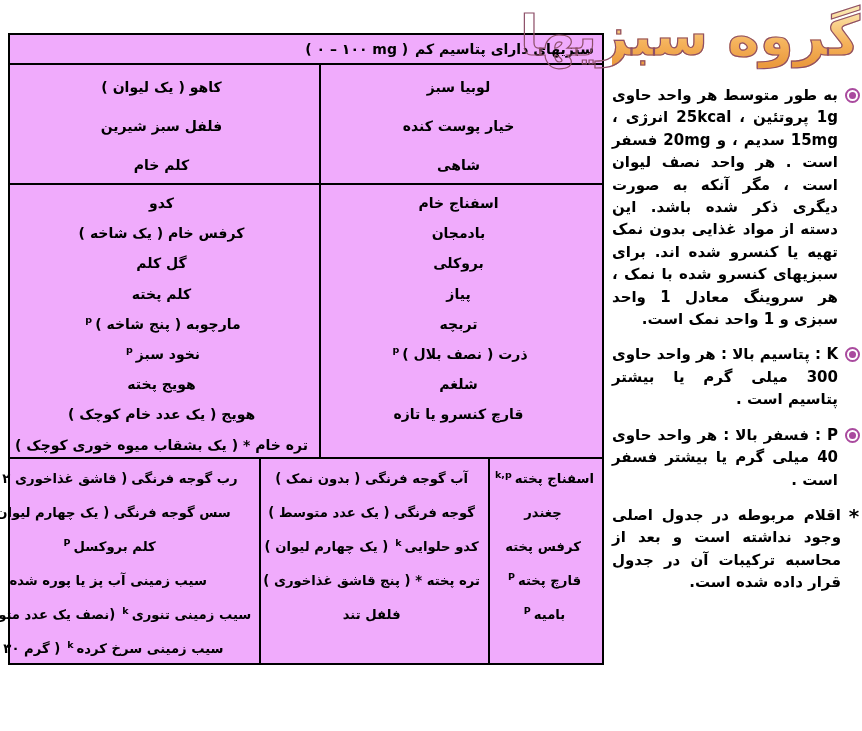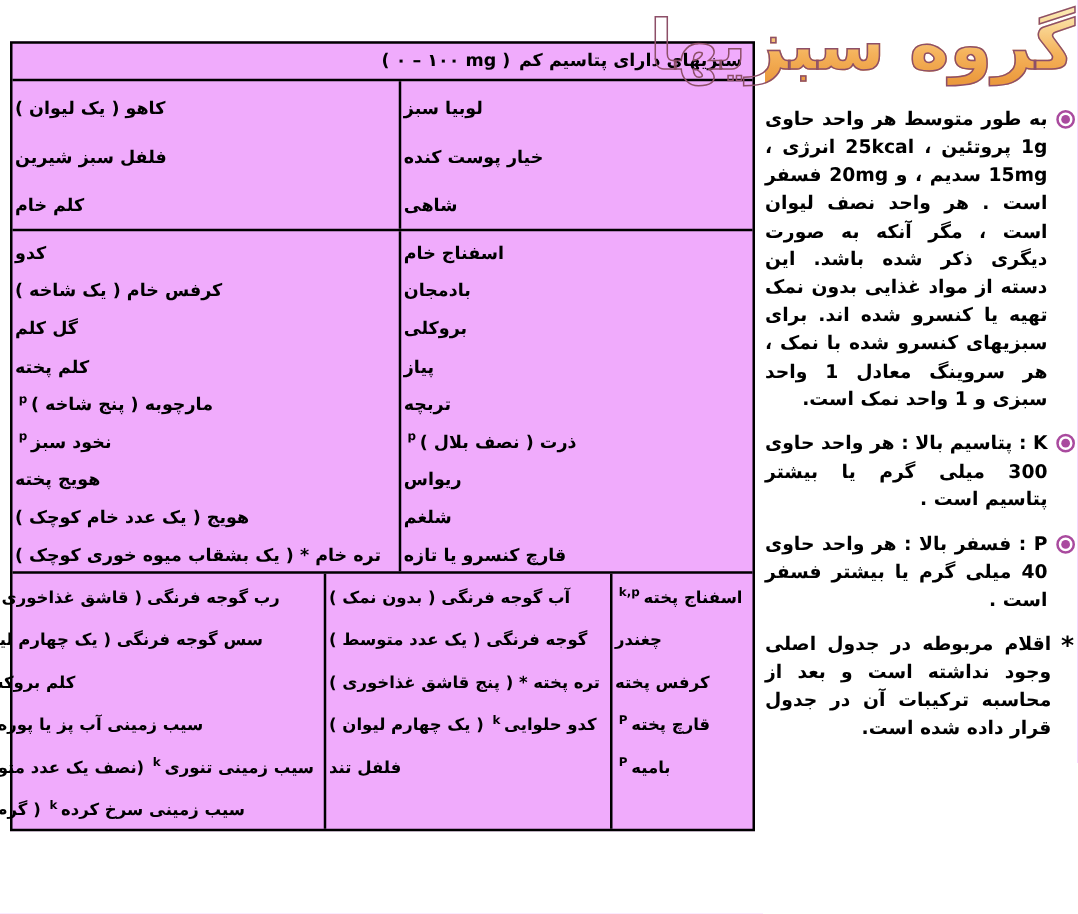--- a/index.html
+++ b/index.html
@@ -16,21 +16,21 @@
     border:2px solid #000;box-sizing:border-box;background:#f0abfc;
   }
   .sec + .sec{border-top:2px solid #000;}
   .sec-header{
     height:28px;line-height:28px;border-bottom:2px solid #000;
     direction:rtl;text-align:right;padding:0 8px;
     font-weight:bold;font-size:14px;color:#000;white-space:nowrap;
   }
   .sec-range{padding:0 2px;}
   .sec-body{display:flex;direction:rtl;}
-  .cell{box-sizing:border-box;direction:rtl;text-align:left;padding:3px 8px 0 2px;}
+  .cell{box-sizing:border-box;direction:rtl;text-align:center;padding:3px 8px 0 2px;}
   .cell + .cell{border-right:2px solid #000;}
   .line{font-weight:bold;font-size:14px;color:#000;white-space:nowrap;}
   .s0 .sec-body{height:118px}
   .s0 .line{line-height:39px}
   .s1 .sec-body{height:272px}
   .s1 .line{line-height:30.2px}
   .s2 .sec-body{height:204px}
   .s2 .line{line-height:34px;font-size:13.2px}
   .s0 .cell:first-child,.s1 .cell:first-child{width:281px}
   .s0 .cell:last-child,.s1 .cell:last-child{flex:1}
@@ -90,21 +90,20 @@
     </div>
     <div class="sec s1">
       <div class="sec-body">
         <div class="cell">
           <div class="line"><span class="t">اسفناج خام</span></div>
           <div class="line"><span class="t">بادمجان</span></div>
           <div class="line"><span class="t">بروکلی</span></div>
           <div class="line"><span class="t">پیاز</span></div>
           <div class="line"><span class="t">تربچه</span></div>
           <div class="line"><span class="t">ذرت ( نصف بلال )</span><sup class="sup">p</sup></div>
-          <div class="line"><span class="t">ریواس</span></div>
           <div class="line"><span class="t">شلغم</span></div>
           <div class="line"><span class="t">قارچ کنسرو یا تازه</span></div>
         </div>
         <div class="cell">
           <div class="line"><span class="t">کدو</span></div>
           <div class="line"><span class="t">کرفس خام ( یک شاخه )</span></div>
           <div class="line"><span class="t">گل کلم</span></div>
           <div class="line"><span class="t">کلم پخته</span></div>
           <div class="line"><span class="t">مارچوبه ( پنج شاخه )</span><sup class="sup">p</sup></div>
           <div class="line"><span class="t">نخود سبز</span><sup class="sup">p</sup></div>
@@ -119,22 +118,22 @@
         <div class="cell">
           <div class="line"><span class="t">اسفناج پخته</span><sup class="sup">k,p</sup></div>
           <div class="line"><span class="t">چغندر</span></div>
           <div class="line"><span class="t">کرفس پخته</span></div>
           <div class="line"><span class="t">قارچ پخته</span><sup class="sup">P</sup></div>
           <div class="line"><span class="t">بامیه</span><sup class="sup">P</sup></div>
         </div>
         <div class="cell">
           <div class="line"><span class="t">آب گوجه فرنگی ( بدون نمک )</span></div>
           <div class="line"><span class="t">گوجه فرنگی ( یک عدد متوسط )</span></div>
+          <div class="line"><span class="t">کدو حلوایی</span><sup class="sup">k</sup><span class="tail">( یک چهارم لیوان )</span></div>
           <div class="line"><span class="t">تره پخته * ( پنج قاشق غذاخوری )</span></div>
-          <div class="line"><span class="t">کدو حلوایی</span><sup class="sup">k</sup><span class="tail">( یک چهارم لیوان )</span></div>
           <div class="line"><span class="t">فلفل تند</span></div>
         </div>
         <div class="cell">
           <div class="line"><span class="t">رب گوجه فرنگی</span><span class="tail" dir="ltr">( ۲ قاشق غذاخوری )</span><sup class="sup">P</sup></div>
           <div class="line"><span class="t">سس گوجه فرنگی ( یک چهارم لیوان )</span></div>
           <div class="line"><span class="t">کلم بروکسل</span><sup class="sup">P</sup></div>
           <div class="line"><span class="t">سیب زمینی آب پز یا پوره شده</span></div>
           <div class="line"><span class="t">سیب زمینی تنوری</span><sup class="sup">k</sup><span class="tail">(نصف یک عدد متوسط)</span></div>
           <div class="line"><span class="t">سیب زمینی سرخ کرده</span><sup class="sup">k</sup><span class="tail" dir="ltr">( ۳۰ گرم )</span></div>
         </div>

